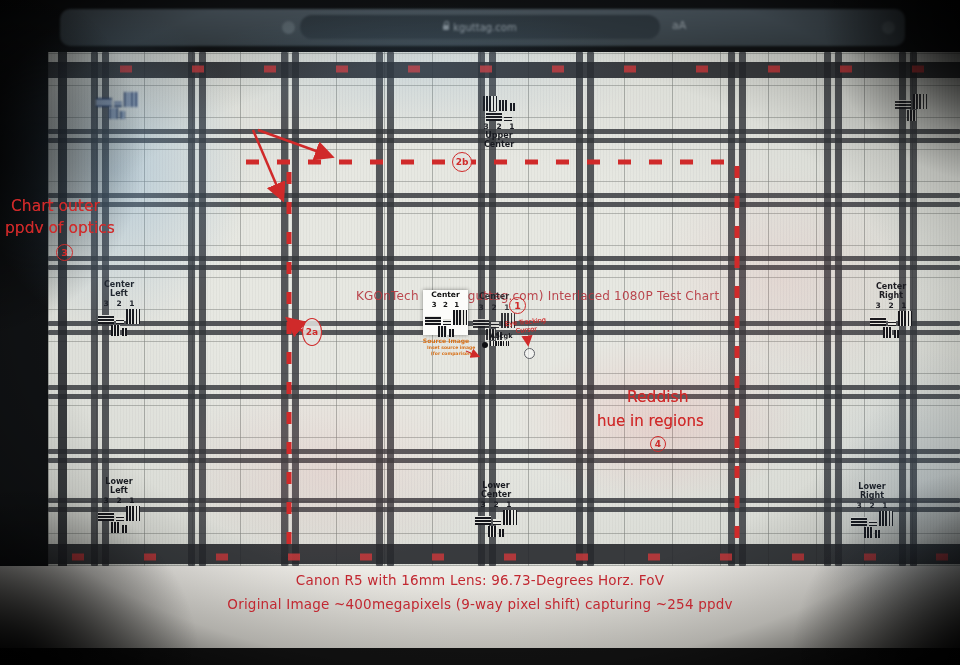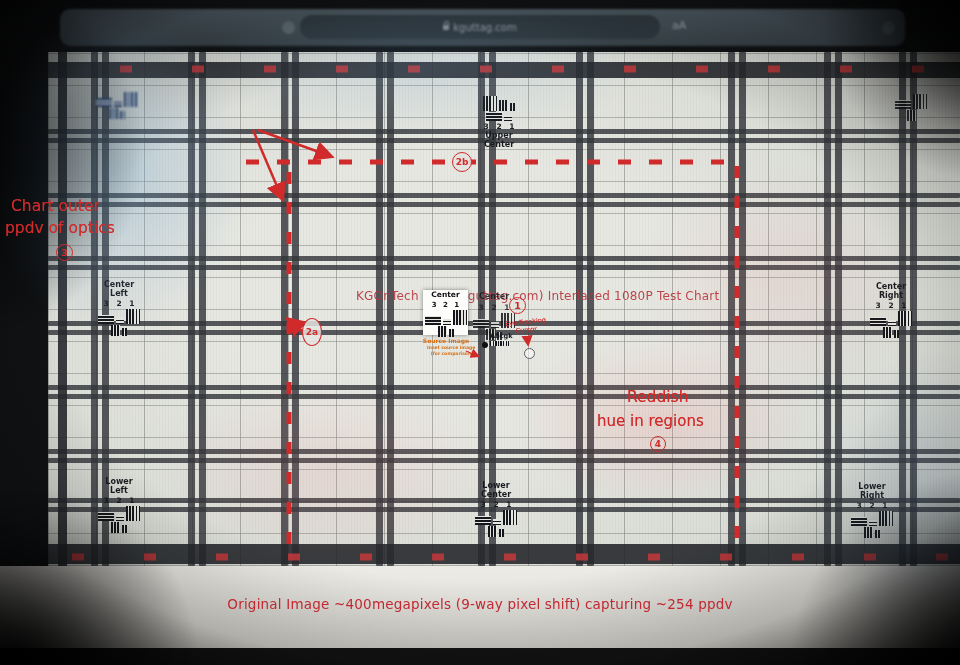--- a/index.html
+++ b/index.html
@@ -331,15 +331,16 @@
 
     <div class="ann-circle" style="left:509px;top:297px;width:17px;height:17px;font-size:9.5px;">1</div>
     <div class="ann-circle" style="left:302px;top:318px;width:20px;height:28px;font-size:9px;background:rgba(228,228,224,.85);">2a</div>
     <div class="ann-circle" style="left:452px;top:152px;width:20px;height:20px;font-size:9px;background:rgba(228,228,224,.95);">2b</div>
 
     <div class="ann-text" style="left:501px;top:319px;font-size:6.5px;line-height:7.5px;text-align:center;width:50px;transform:rotate(-6deg);">
       <span>Eye Tracking</span><br>
       <span>Cursor</span>
     </div>
 
+    <div class="cap-line" style="top:572px;">Canon R5 with 16mm Lens: 96.73-Degrees Horz. FoV</div>
     <div class="cap-line" style="top:596px;">Original Image ~400megapixels (9-way pixel shift) capturing ~254 ppdv</div>
   </div>
 </div>
 
 </body></html>

